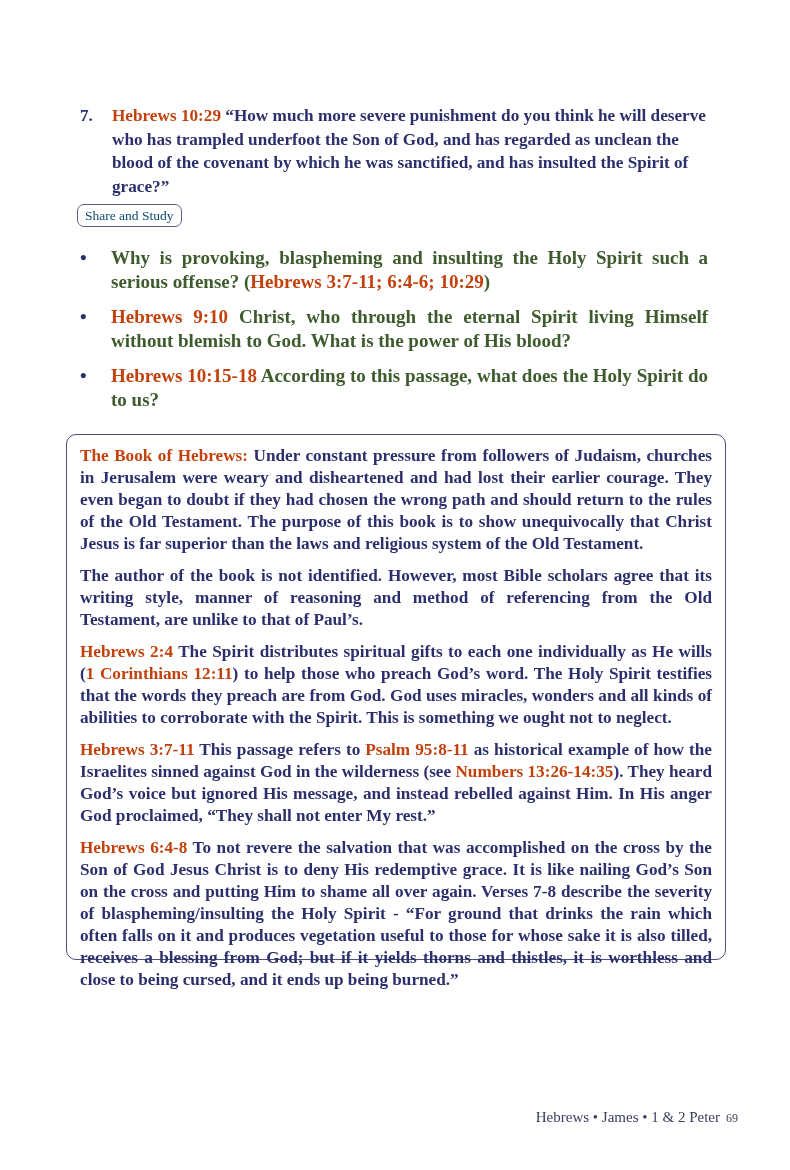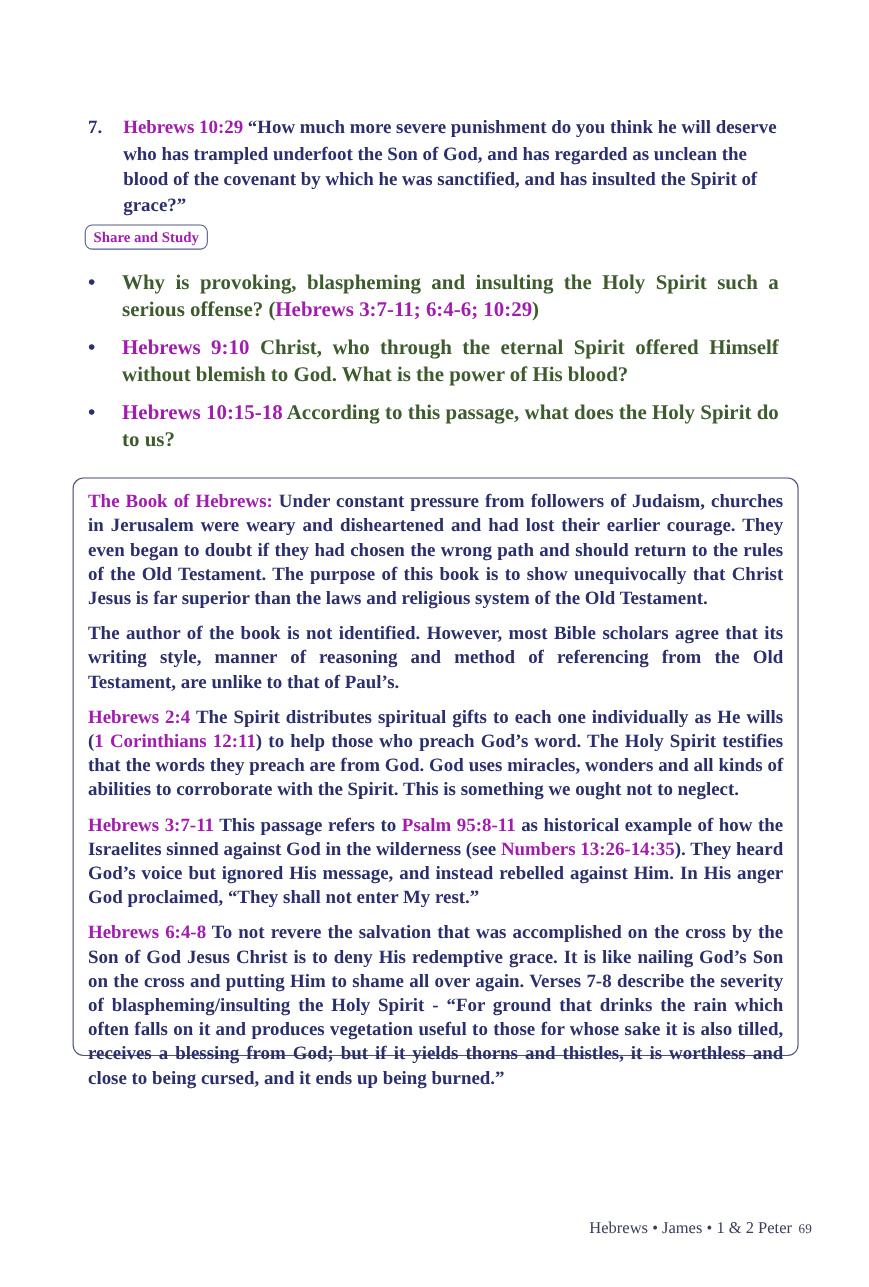--- a/index.html
+++ b/index.html
@@ -1,24 +1,24 @@
 <!DOCTYPE html>
 <html><head>
 <meta charset="utf-8">
 <style>
   html, body { margin: 0; padding: 0; }
   body { width: 790px; height: 1170px; background: #ffffff; position: relative; overflow: hidden;
          font-family: "Liberation Serif", "DejaVu Serif", serif; }
-  .red { color: #a21caf; }
+  .red { color: #c2410c; }
   .q7 { position: absolute; left: 80px; top: 104px; width: 640px; font-size: 17.2px; line-height: 23.5px;
         font-weight: bold; color: #2b2f6b; }
   .q7 .num { position: absolute; left: 0; top: 0; }
   .q7 .txt { margin-left: 32px; display: block; }
   .badge { position: absolute; left: 77px; top: 204px; border: 1px solid #5a5f8a; border-radius: 7px;
-           padding: 1px 7px; font-size: 13.5px; font-weight: bold; color: #a21caf; line-height: 19px; text-align: right; }
+           padding: 1px 7px; font-size: 13.5px; font-weight: normal; color: #0c4a6e; line-height: 19px; text-align: right; }
   .bullets { position: absolute; left: 80px; top: 246px; width: 628px; list-style: none; margin: 0; padding: 0; }
   .bullets li { position: relative; padding-left: 31px; font-size: 19px; line-height: 24px; font-weight: bold;
                 color: #3e5b2e; text-align: justify; margin-bottom: 11px; }
   .bullets li .dot { position: absolute; left: 0; top: 0; color: #2b2f6b; }
   .box { position: absolute; left: 66px; top: 434px; width: 660px; height: 526px; box-sizing: border-box;
          border: 1.3px solid #4b4f7d; border-radius: 10px; padding: 10px 13px 0 13px; }
   .box p { margin: 0 0 10px 0; font-size: 17.2px; line-height: 22px; font-weight: bold; color: #2b2f6b;
            text-align: justify; }
   .footer { position: absolute; right: 52px; top: 1109px; font-size: 15px; color: #3a3d5c; }
   .footer .pg { font-size: 12px; margin-left: 6px; }
@@ -33,21 +33,21 @@
 
 <div class="badge">Share and Study</div>
 
 <ul class="bullets">
   <li>
     <span class="dot">•</span>
     <span>Why is provoking, blaspheming and insulting the Holy Spirit such a serious offense? (</span><span class="red">Hebrews 3:7-11; 6:4-6; 10:29</span><span>)</span>
   </li>
   <li>
     <span class="dot">•</span>
-    <span class="red">Hebrews 9:10</span><span> Christ, who through the eternal Spirit offered Himself without blemish to God.  What is the power of His blood?</span>
+    <span class="red">Hebrews 9:10</span><span> Christ, who through the eternal Spirit living Himself without blemish to God.  What is the power of His blood?</span>
   </li>
   <li>
     <span class="dot">•</span>
     <span class="red">Hebrews 10:15-18</span><span> According to this passage, what does the Holy Spirit do to us?</span>
   </li>
 </ul>
 
 <div class="box">
   <p><span class="red">The Book of Hebrews:</span><span>  Under constant pressure from followers of Judaism, churches in Jerusalem were weary and disheartened and had lost their earlier courage.  They even began to doubt if they had chosen the wrong path and should return to the rules of the Old Testament.  The purpose of this book is to show unequivocally that Christ Jesus is far superior than the laws and religious system of the Old Testament.</span></p>
   <p>The author of the book is not identified.  However, most Bible scholars agree that its writing style, manner of reasoning and method of referencing from the Old Testament, are unlike to that of Paul’s.</p>

